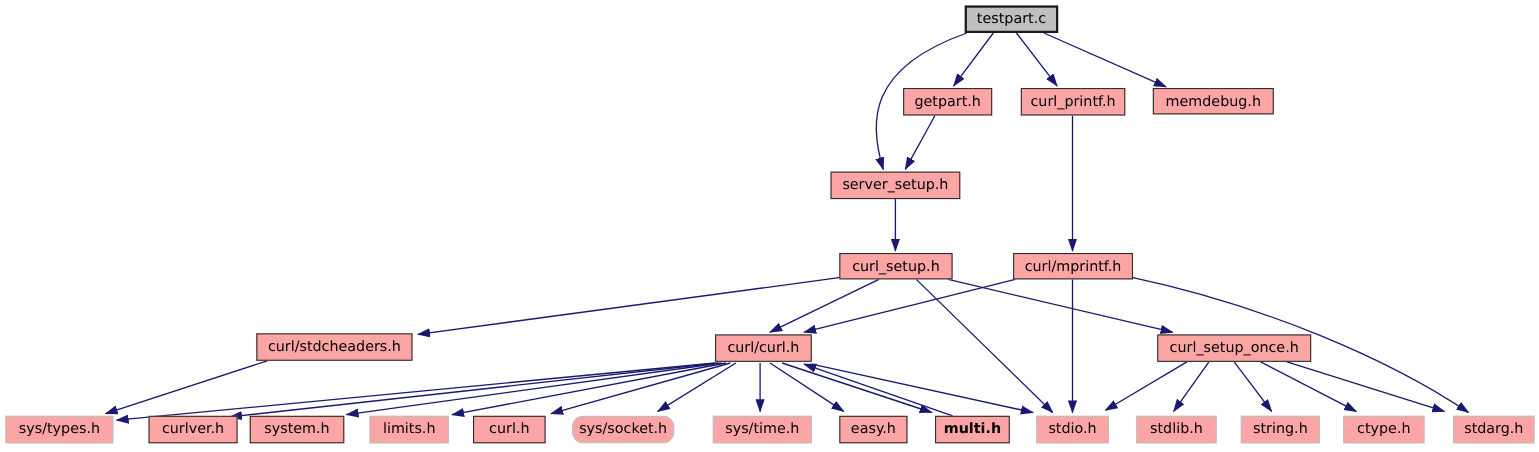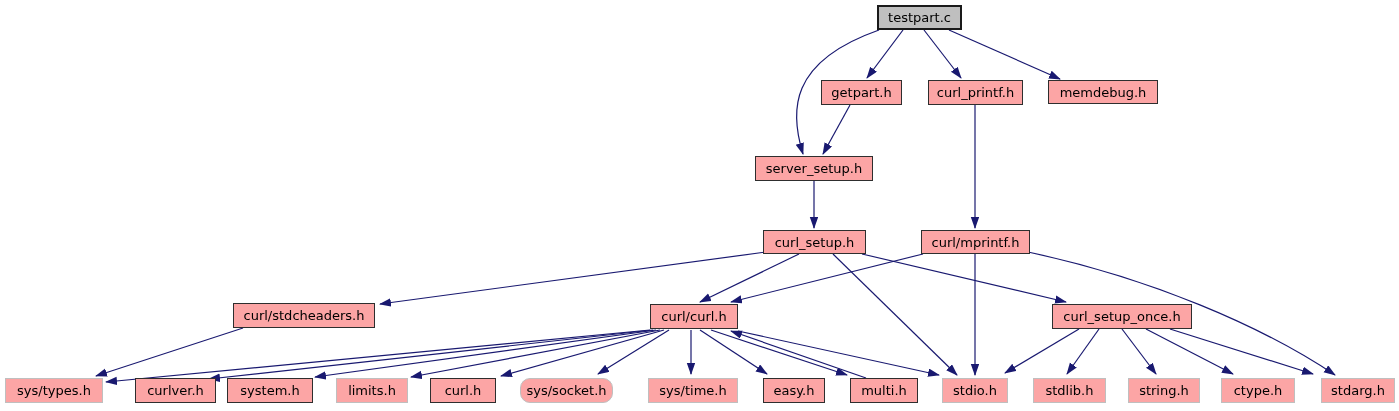--- a/index.html
+++ b/index.html
@@ -118,21 +118,21 @@
       </div>
       <div class="node ext" style="left: 520px; top: 378px; width: 93px; height: 25px; border-radius: 10px;">
         <span>sys/socket.h</span>
       </div>
       <div class="node ext" style="left: 648px; top: 378px; width: 90px; height: 25px;">
         <span>sys/time.h</span>
       </div>
       <div class="node doc" style="left: 763px; top: 378px; width: 62px; height: 25px;">
         <span>easy.h</span>
       </div>
-      <div class="node doc" style="left: 850px; top: 378px; width: 68px; height: 25px;">
+      <div class="node doc" style="left: 850px; top: 378px; width: 68px; height: 25px; font-weight: bold;">
         <span>multi.h</span>
       </div>
       <div class="node ext" style="left: 942px; top: 378px; width: 66px; height: 25px;">
         <span>stdio.h</span>
       </div>
       <div class="node ext" style="left: 1033px; top: 378px; width: 73px; height: 25px;">
         <span>stdlib.h</span>
       </div>
       <div class="node ext" style="left: 1128px; top: 378px; width: 72px; height: 25px;">
         <span>string.h</span>

